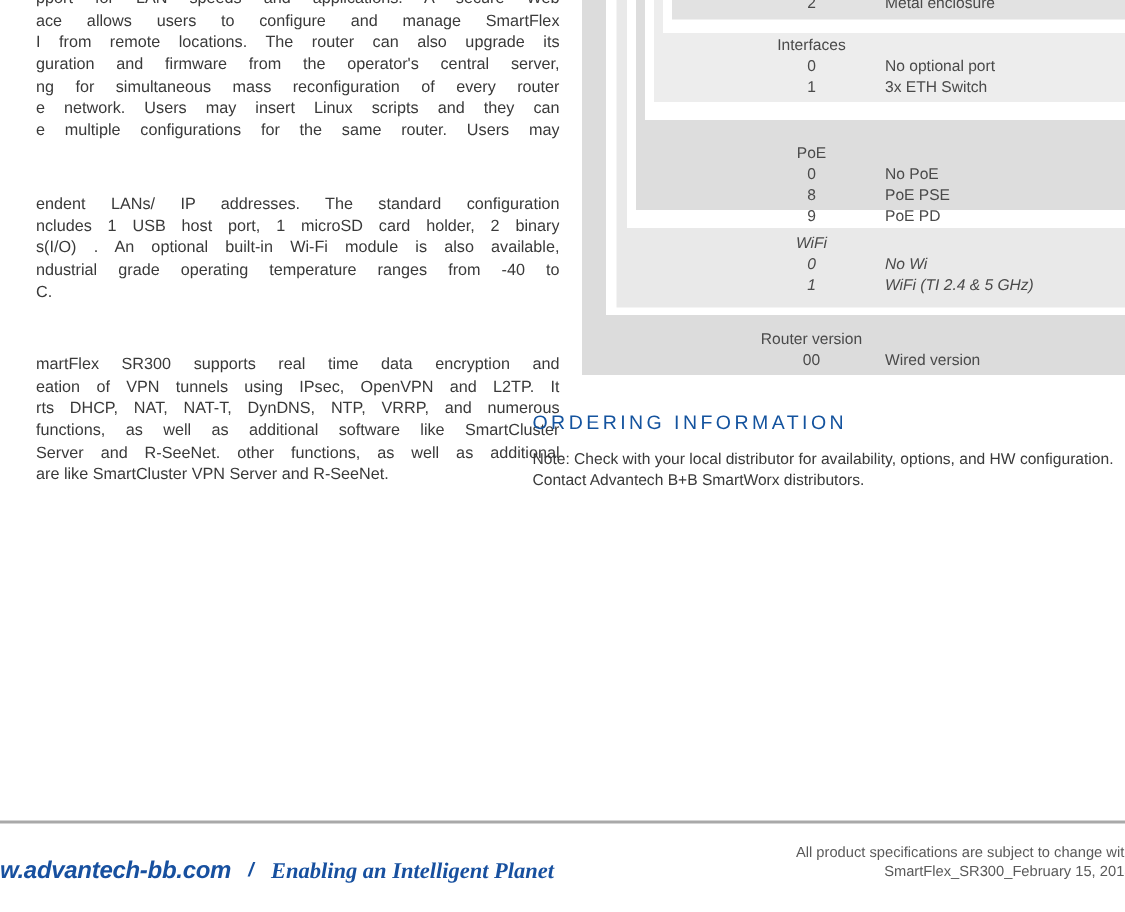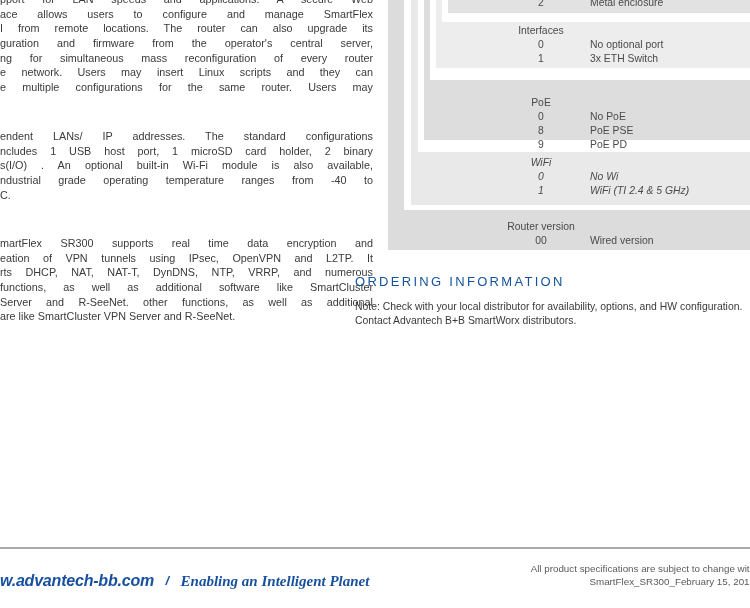--- a/index.html
+++ b/index.html
@@ -5,21 +5,21 @@
   html,body{margin:0;padding:0;background:#fff;}
   .page{position:relative;width:750px;height:608px;background:#ffffff;overflow:hidden;
         font-family:"Liberation Sans",sans-serif;}
 
   
   .body-col{position:absolute;left:0;top:0;width:373px;height:340px;}
   .para{position:absolute;left:0;width:373px;color:#3a3a3a;font-size:10.8px;line-height:14.7px;}
   .para-1{top:-8px;}
   .para-2{top:129px;}
   .para-3{top:236px;}
-  .para .line{height:14.7px;white-space:nowrap;text-align:justify;text-align-last:justify;-moz-text-align-last:justify;overflow:hidden;}
+  .para .line{height:14.7px;white-space:nowrap;text-align:justify;text-align-last:justify;-moz-text-align-last:justify;overflow:hidden;margin-left:24px;}
   .para .line.last{text-align-last:left;-moz-text-align-last:left;}
 
   
   .cbox{position:absolute;top:0;right:0;}
   .cbox-router     {left:388px;height:250px;background:#dcdcdc;}
   .cbox-w1         {left:404px;height:210px;background:#ffffff;}
   .cbox-wifi       {left:411px;height:205px;background:#e9e9e9;}
   .cbox-w2         {left:418px;height:152px;background:#ffffff;}
   .cbox-poe        {left:424px;height:140px;background:#dddddd;}
   .cbox-w3         {left:430px;height:80px; background:#ffffff;}
@@ -63,21 +63,21 @@
     <div class="para para-1">
         <div class="line">pport for LAN speeds and applications. A secure Web</div>
         <div class="line">ace allows users to configure and manage SmartFlex</div>
         <div class="line">I from remote locations. The router can also upgrade its</div>
         <div class="line">guration and firmware from the operator's central server,</div>
         <div class="line">ng for simultaneous mass reconfiguration of every router</div>
         <div class="line">e network. Users may insert Linux scripts and they can</div>
         <div class="line">e multiple configurations for the same router. Users may</div>
       </div>
     <div class="para para-2">
-        <div class="line">endent LANs/ IP addresses. The standard configurations</div>
+        <div class="line">endent LANs/ IP addresses. The standard configuration</div>
         <div class="line">ncludes 1 USB host port, 1 microSD card holder, 2 binary</div>
         <div class="line">s(I/O) . An optional built-in Wi-Fi module is also available,</div>
         <div class="line">ndustrial grade operating temperature ranges from -40 to</div>
         <div class="line last">C.</div>
       </div>
     <div class="para para-3">
         <div class="line">martFlex SR300 supports real time data encryption and</div>
         <div class="line">eation of VPN tunnels using IPsec, OpenVPN and L2TP. It</div>
         <div class="line">rts DHCP, NAT, NAT-T, DynDNS, NTP, VRRP, and numerous</div>
         <div class="line">functions, as well as additional software like SmartCluster</div>

